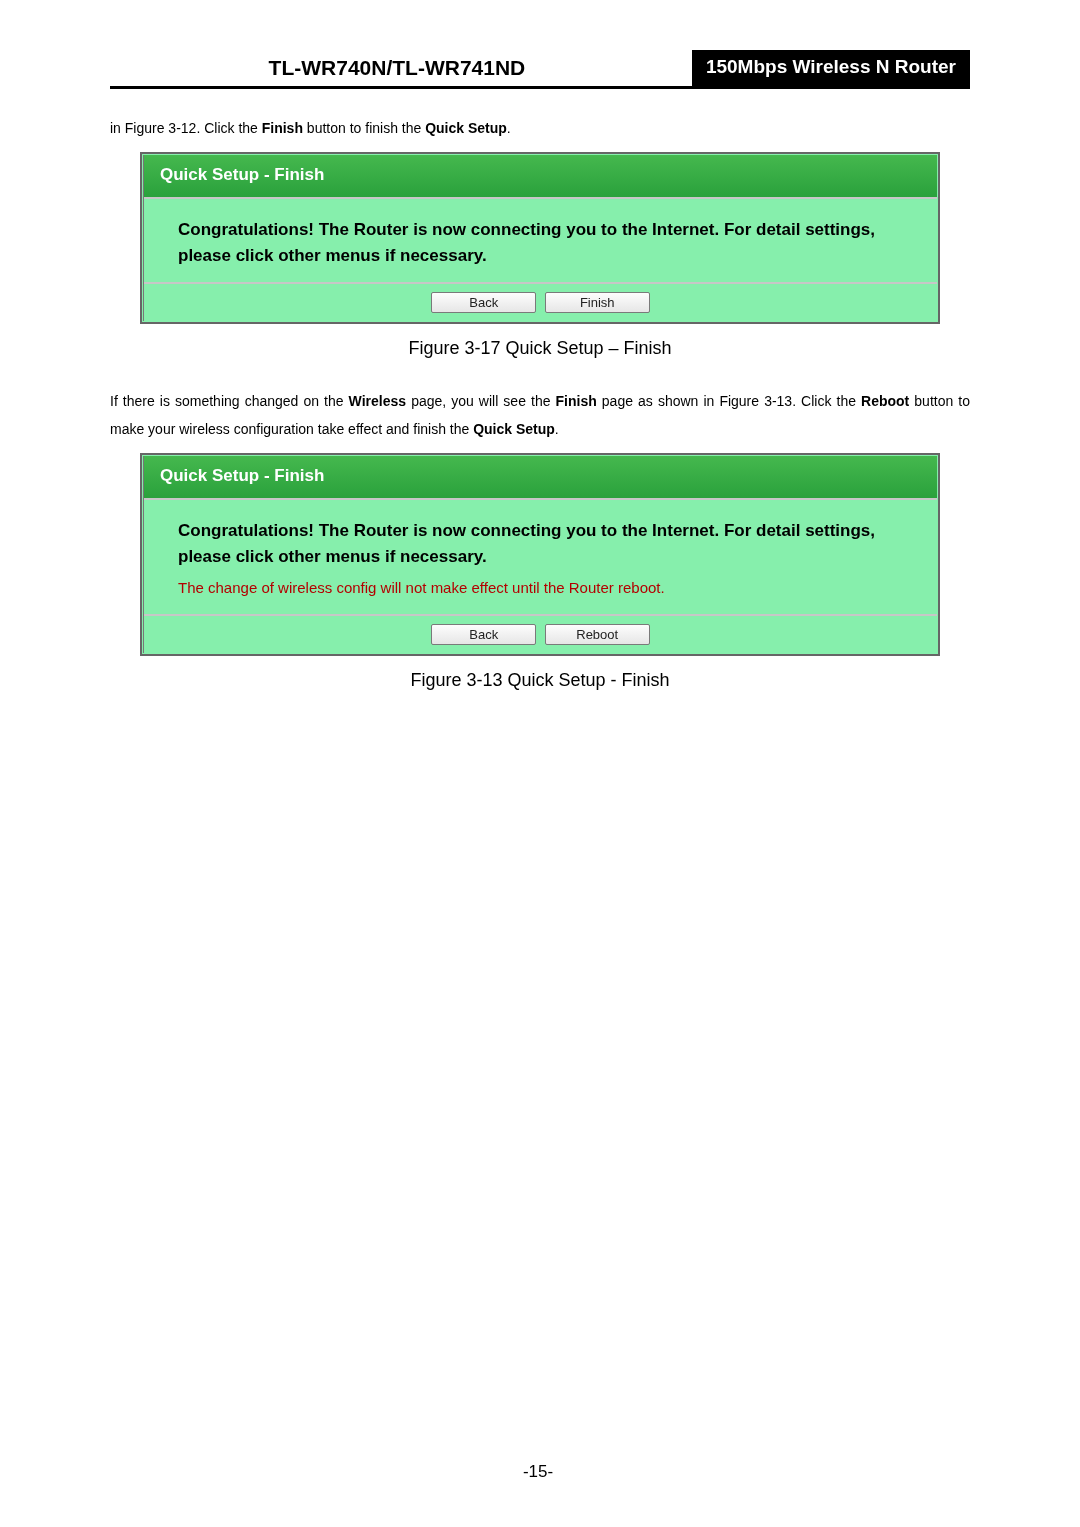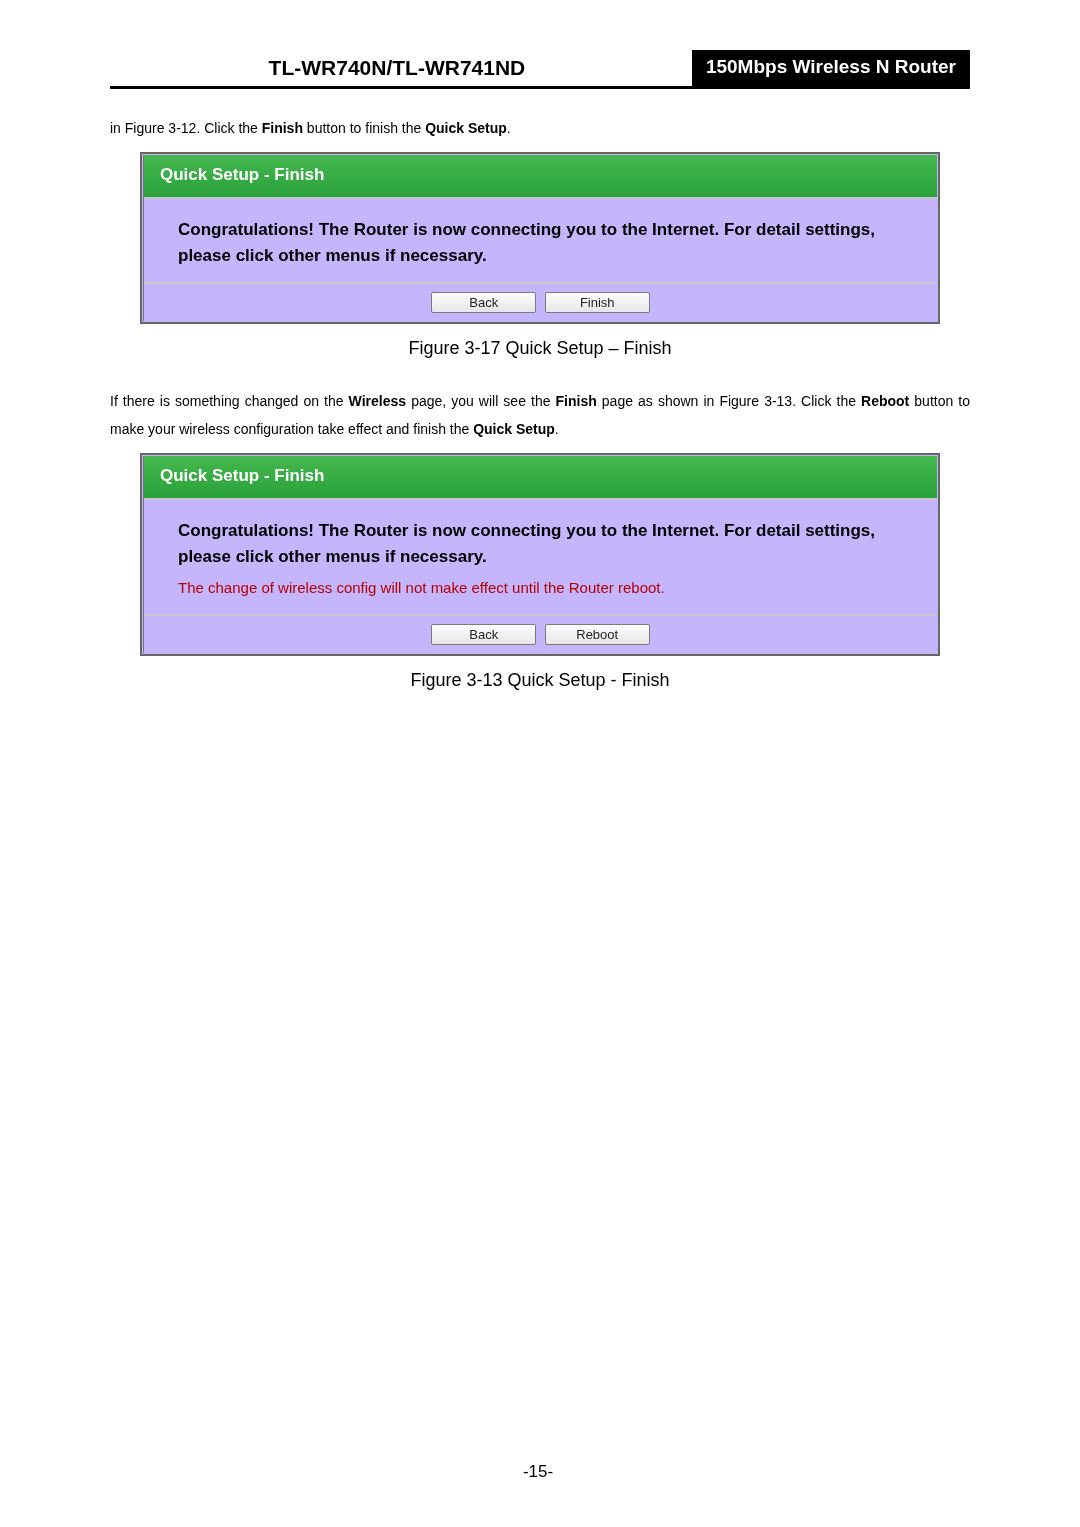--- a/index.html
+++ b/index.html
@@ -39,21 +39,21 @@
     font-size: 14px;
     line-height: 2;
     margin-bottom: 8px;
   }
   .body-text .bold { font-weight: bold; }
 
   
   .router-panel {
     border: 2px solid #666;
     margin: 10px 30px 10px 30px;
-    background: #c4b5fd;
+    background: #86efac;
     padding: 1px;
   }
   .panel-inner {
     border-left: 1px solid #777;
     width: 100%;
   }
   .panel-title {
     background: linear-gradient(#45b84e, #2aa13c);
     color: #fff;
     font-weight: bold;

